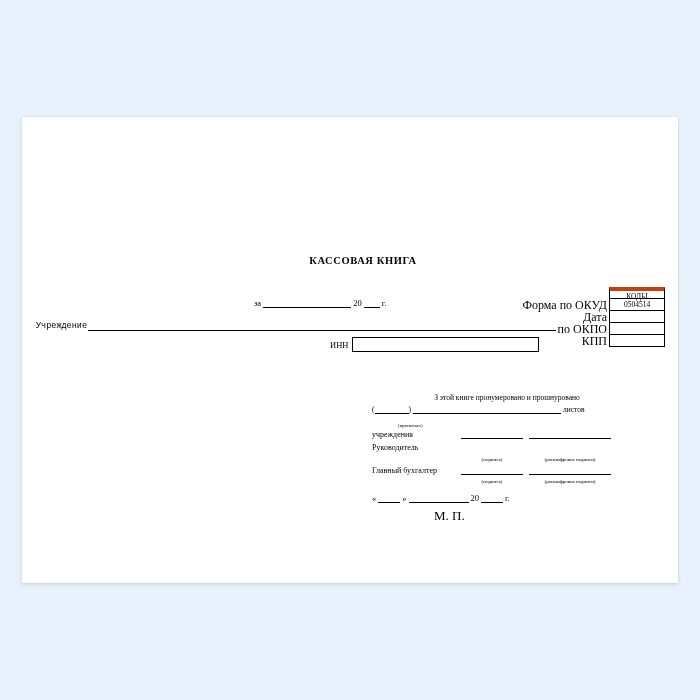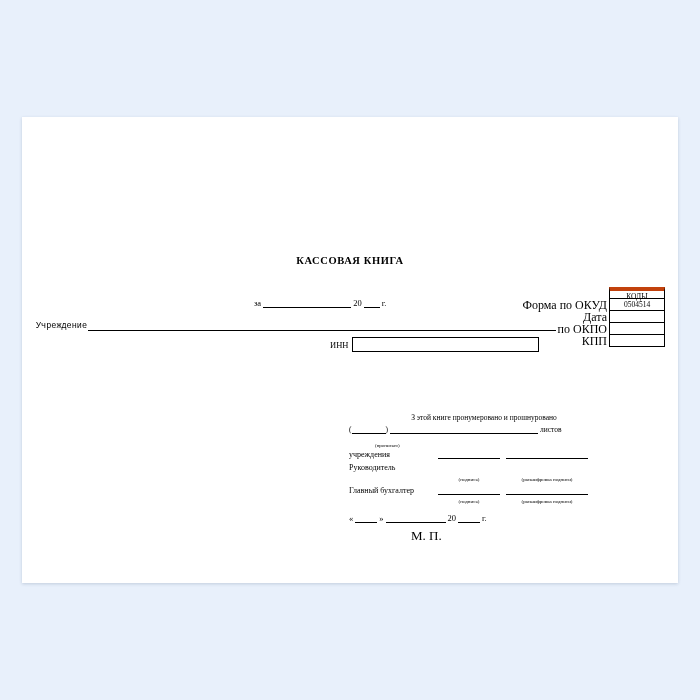--- a/index.html
+++ b/index.html
@@ -26,21 +26,21 @@
     top: 117px;
     width: 656px;
     height: 466px;
     background: #ffffff;
     box-shadow: 0 1px 3px rgba(60,80,120,0.22);
   }
 
   
   .doc-title {
     position: absolute;
-    left: 0;
+    left: 13px;
     top: 138px;
     width: 100%;
     text-align: center;
     font-size: 10.5px;
     font-weight: bold;
     letter-spacing: 0.6px;
     color: #000;
   }
 
   
@@ -155,26 +155,25 @@
     top: 0;
     width: 140px;
     text-align: right;
     font-size: 12px;
   }
   .code-labels div { height: 12px; line-height: 12px; white-space: nowrap; }
 
   
   .cert {
     position: absolute;
-    left: 327px;
+    left: 350px;
     top: 276px;
     width: 270px;
     font-size: 7.5px;
     color: #000;
-    margin-top: 20px;
   }
   .cert .c-title {
     text-align: center;
     font-size: 7.5px;
     margin-bottom: 3px;
     white-space: nowrap;
   }
   .cert .c-count {
     position: relative;
     height: 14px;

